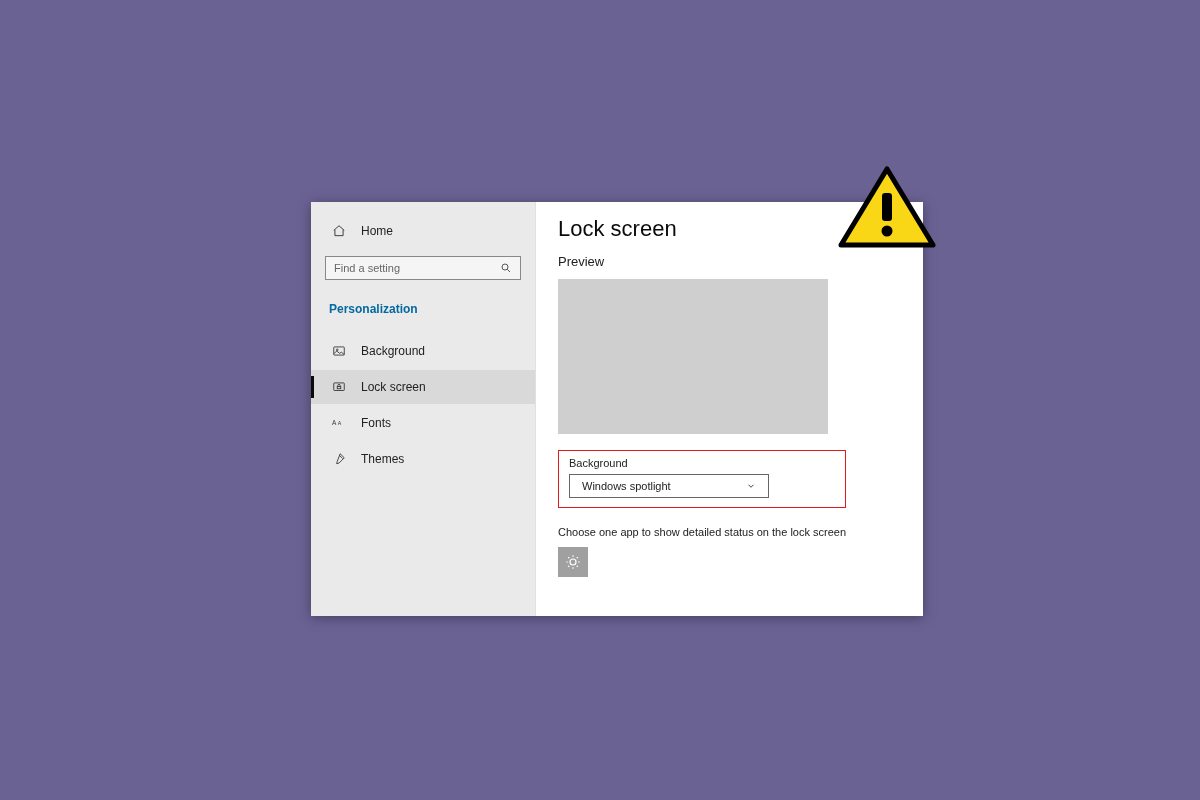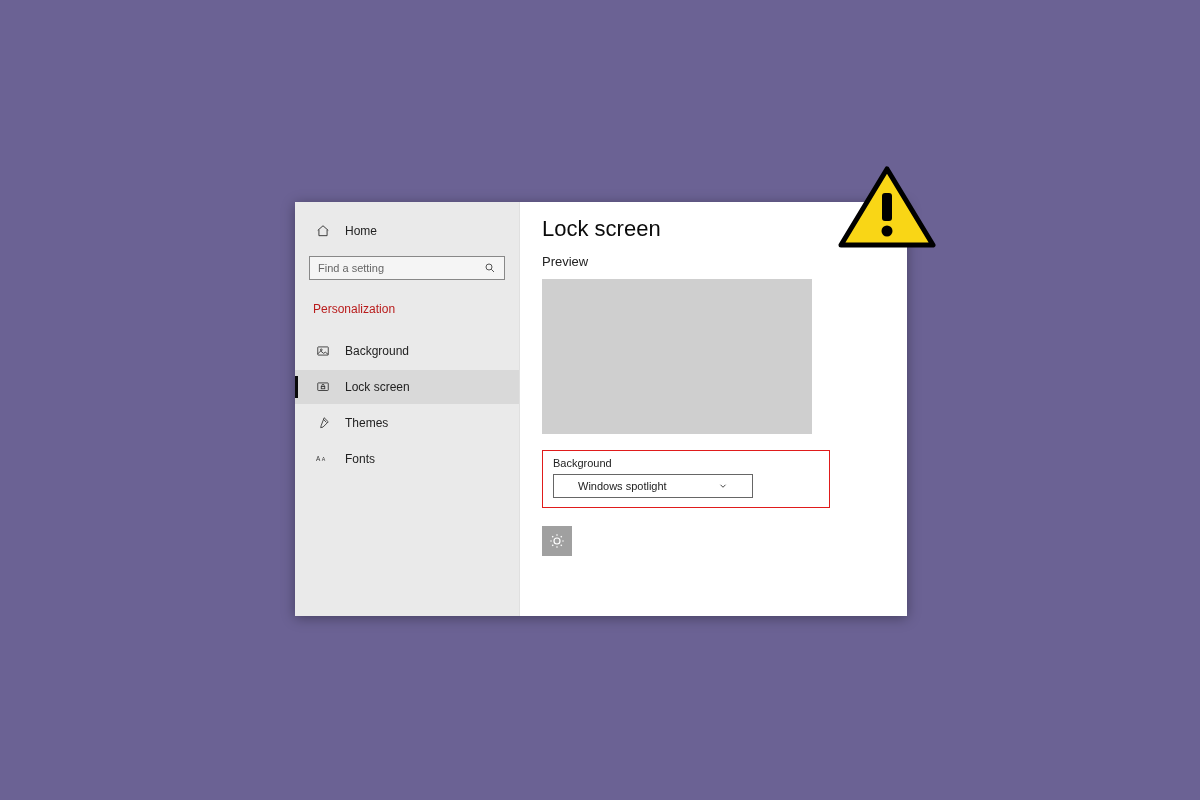--- a/index.html
+++ b/index.html
@@ -10,21 +10,21 @@
     }
     body {
       width: 1200px;
       height: 800px;
       background: #6b6294;
       position: relative;
       overflow: hidden;
     }
     .settings-window {
       position: absolute;
-      left: 295px;
+      left: 311px;
       top: 202px;
       width: 612px;
       height: 414px;
       background: #fff;
       box-shadow: 0 2px 12px rgba(0,0,0,0.35);
       display: flex;
     }
     .sidebar {
       width: 225px;
       height: 100%;
@@ -58,23 +58,23 @@
       display: flex;
       align-items: center;
       padding: 0 8px;
       font-size: 11px;
       color: #666;
     }
     .search-box .ph { flex: 1; }
     .search-box .sicon { color: #555; }
     .section-title {
       font-size: 12px;
-      font-weight: 400;
+      font-weight: 700;
       padding: 6px 18px 18px 18px;
-      color: #b91c1c;
+      color: #0369a1;
     }
     .nav-item {
       display: flex;
       align-items: center;
       padding: 9px 18px 9px 20px;
       font-size: 12px;
       color: #222;
       cursor: pointer;
       position: relative;
       margin-bottom: 2px;
@@ -122,21 +122,21 @@
       font-size: 11px;
       color: #222;
       margin-bottom: 5px;
     }
     .dropdown {
       height: 24px;
       border: 1px solid #666;
       background: #fff;
       display: flex;
       align-items: center;
-      padding: 0 24px;
+      padding: 0 12px;
       font-size: 11px;
       color: #222;
       width: 200px;
       justify-content: space-between;
       cursor: pointer;
     }
     .status-text {
       font-size: 11px;
       color: #222;
       margin-bottom: 9px;
@@ -208,36 +208,36 @@
             <rect x="3" y="5" width="18" height="13" rx="1"></rect>
             <rect x="9" y="11" width="6" height="4"></rect>
             <path d="M10 11V9.5a2 2 0 0 1 4 0V11"></path>
           </svg>
       </span>
       <span>Lock screen</span>
     </div>
 
     <div class="nav-item">
       <span class="icon">
+        <svg width="14" height="12" viewBox="0 0 24 20" fill="currentColor">
+            <text x="0" y="14" font-size="11" font-family="Segoe UI">A</text>
+            <text x="10" y="14" font-size="9" font-family="Segoe UI">A</text>
+          </svg>
+      </span>
+      <span>Fonts</span>
+    </div>
+
+    <div class="nav-item">
+      <span class="icon">
         <svg width="14" height="14" viewBox="0 0 24 24" fill="none" stroke="currentColor" stroke-width="1.5">
             <path d="M14 3l7 7-9 9-4 1 1-4z"></path>
             <path d="M13 6l5 5"></path>
           </svg>
       </span>
       <span>Themes</span>
-    </div>
-
-    <div class="nav-item">
-      <span class="icon">
-        <svg width="14" height="12" viewBox="0 0 24 20" fill="currentColor">
-            <text x="0" y="14" font-size="11" font-family="Segoe UI">A</text>
-            <text x="10" y="14" font-size="9" font-family="Segoe UI">A</text>
-          </svg>
-      </span>
-      <span>Fonts</span>
     </div>
 
 
 
   </div>
 
   <div class="main">
     <div class="page-title">Lock screen</div>
     <div class="preview-label">Preview</div>
     <div class="preview-box"></div>
@@ -247,20 +247,21 @@
       <div class="dropdown">
         <span>Windows spotlight</span>
         <span>
           <svg width="10" height="10" viewBox="0 0 24 24" fill="none" stroke="currentColor" stroke-width="2">
               <polyline points="6 9 12 15 18 9"></polyline>
             </svg>
         </span>
       </div>
     </div>
 
+    <div class="status-text">Choose one app to show detailed status on the lock screen</div>
     <div class="status-app-tile">
       <span>
         <svg width="18" height="18" viewBox="0 0 24 24" fill="none" stroke="#fff" stroke-width="1.6">
             <circle cx="12" cy="12" r="4"></circle>
             <line x1="12" y1="3" x2="12" y2="5"></line>
             <line x1="12" y1="19" x2="12" y2="21"></line>
             <line x1="3" y1="12" x2="5" y2="12"></line>
             <line x1="19" y1="12" x2="21" y2="12"></line>
             <line x1="5.6" y1="5.6" x2="7" y2="7"></line>
             <line x1="17" y1="17" x2="18.4" y2="18.4"></line>

